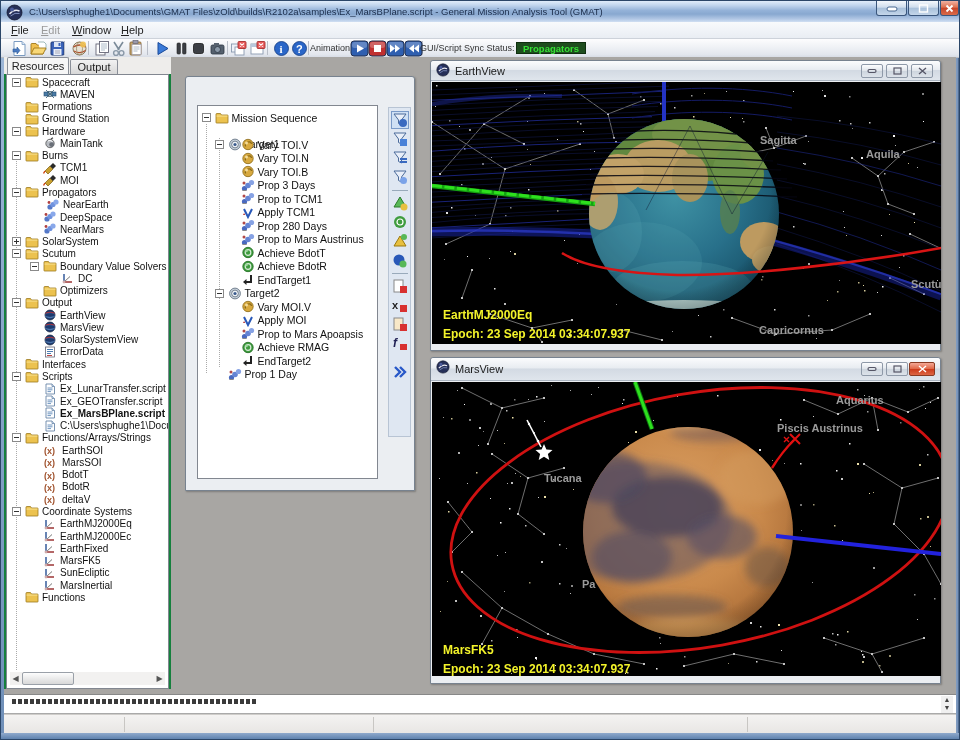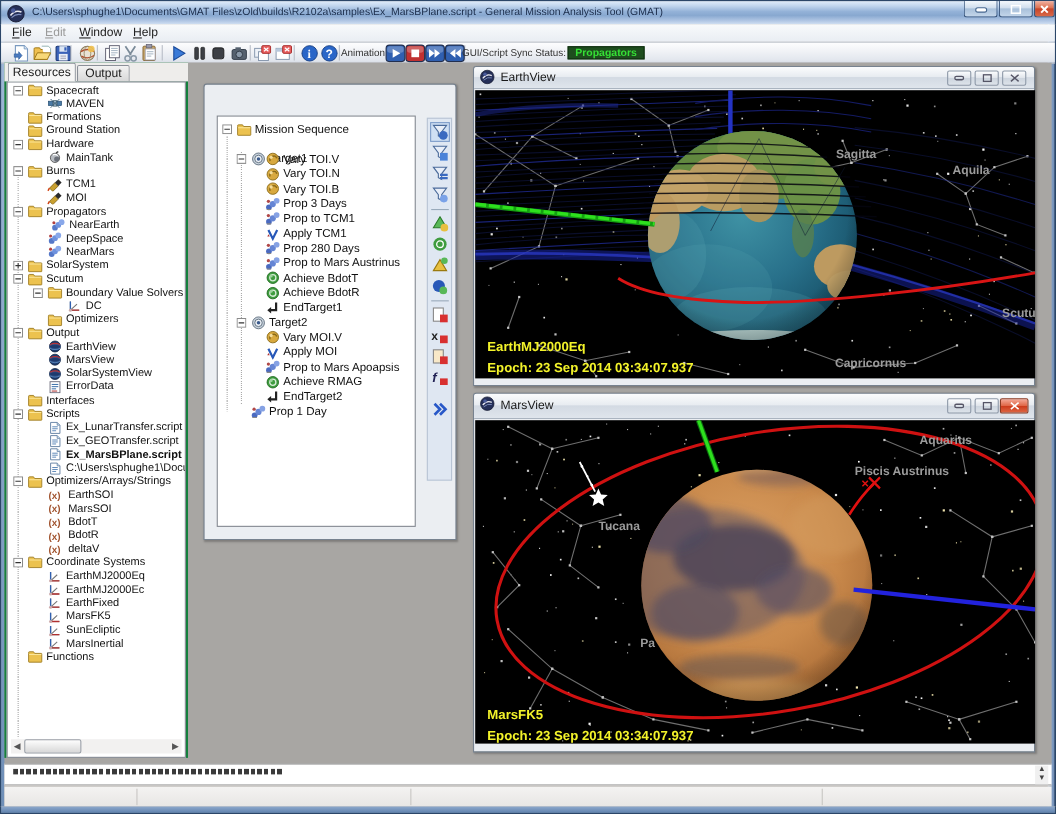--- a/index.html
+++ b/index.html
@@ -627,21 +627,21 @@
             <rect x="0.5" y="0.5" width="8" height="8" fill="#fff" stroke="#8a8a8a"></rect>
             <path d="M2,4.5 h5" stroke="#333" stroke-width="1"></path>
           </svg>
         </span>
         <span class="ticon">
           <svg width="14" height="12" viewBox="0 0 14 12">
             <path d="M1,3 L1,10.5 Q1,11 1.5,11 L12.5,11 Q13,11 13,10.5 L13,3.5 Q13,3 12.5,3 L6.5,3 L5.5,1.5 L1.8,1.5 Q1,1.5 1,2.2 Z" fill="#ecc24f" stroke="#9c7a1f" stroke-width="0.8"></path>
             <path d="M1.5,4.5 L12.5,4.5 L12.5,3.6 L1.5,3.6 Z" fill="#fbe69a"></path>
           </svg>
         </span>
-        <span class="tlabel">Optimizers/Arrays/Strings</span>
+        <span class="tlabel">Functions/Arrays/Strings</span>
       </div>
       <div class="trow" style="top:369.1px;left:23px">
         <span class="expspace"></span>
         <span class="ticon">
           <svg width="16" height="12" viewBox="0 0 16 12">
             <text x="1" y="9.5" font-family="Liberation Sans, sans-serif" font-size="9" font-weight="bold" fill="#a0522d">(x)</text>
           </svg>
         </span>
         <span class="tlabel">EarthSOI</span>
       </div>

